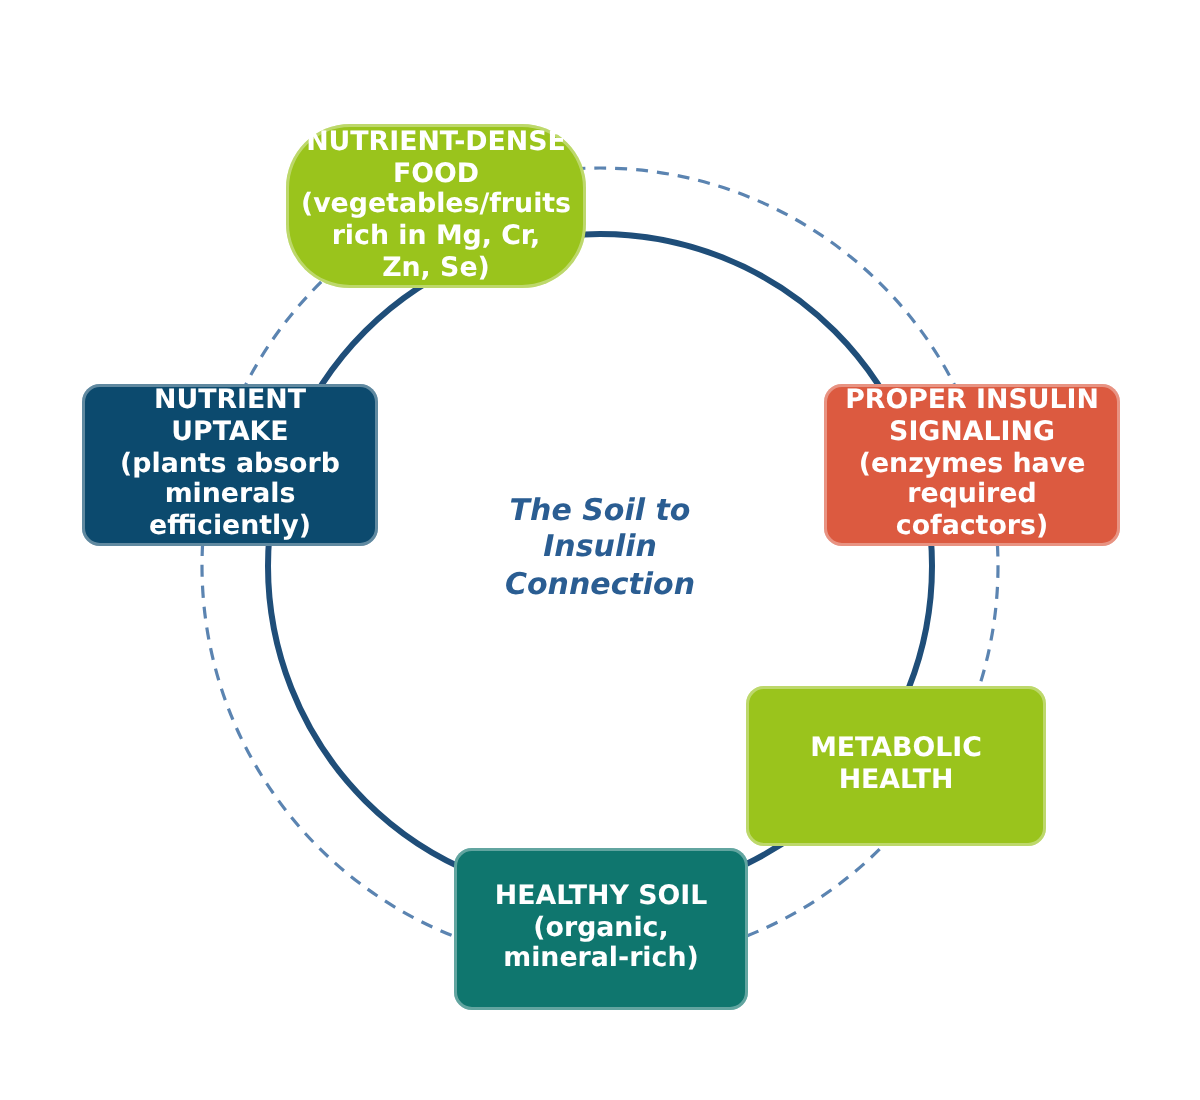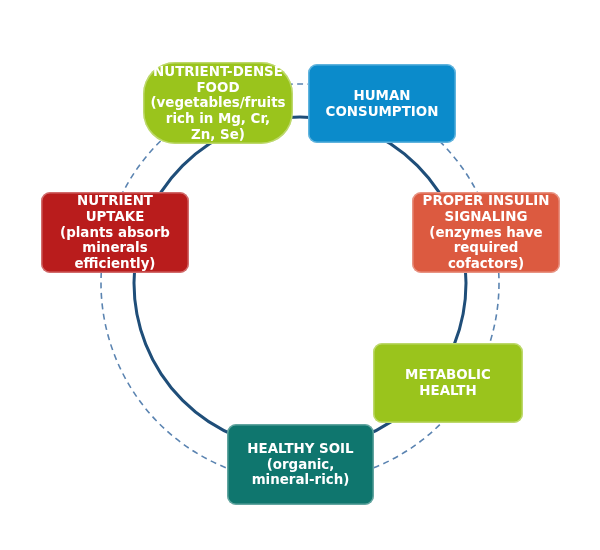--- a/index.html
+++ b/index.html
@@ -51,38 +51,39 @@
   <svg class="circles" width="600" height="550" viewBox="0 0 600 550">
     <circle cx="300" cy="283" r="199" fill="none" stroke-width="1.6" stroke-dasharray="6 4.5" stroke="#5B84B1"></circle>
     <circle cx="300" cy="283" r="166" fill="none" stroke-width="3" stroke="#1F4E79"></circle>
   </svg>
 
   <div class="node pos-healthy-soil" style="background-color: #0f766e;">HEALTHY SOIL
 (organic,
 mineral-rich)</div>
 
 
-  <div class="node pos-nutrient-uptake" style="background-color: #b91c1c;">NUTRIENT
+  <div class="node pos-nutrient-uptake" style="background-color: #0c4a6e;">NUTRIENT
 UPTAKE
 (plants absorb
 minerals
 efficiently)</div>
 
   <div class="node pos-nutrient-dense-food" style="background-color: rgb(154, 196, 28);">NUTRIENT-DENSE
 FOOD
 (vegetables/fruits
 rich in Mg, Cr,
 Zn, Se)</div>
 
-  <div class="node pos-human-consumption" style="background-color: rgb(11, 139, 203);">HUMAN
-CONSUMPTION</div>
 
   <div class="node pos-metabolic-health" style="background-color: rgb(154, 196, 28);">METABOLIC
 HEALTH</div>
 
   <div class="node pos-proper-insulin" style="background-color: rgb(220, 90, 64);">PROPER INSULIN
 SIGNALING
 (enzymes have
 required
 cofactors)</div>
 
+  <div class="center-label" style="color: rgb(42, 93, 146);">The Soil to
+Insulin
+Connection</div>
 
 </div>
 
 </body></html>

